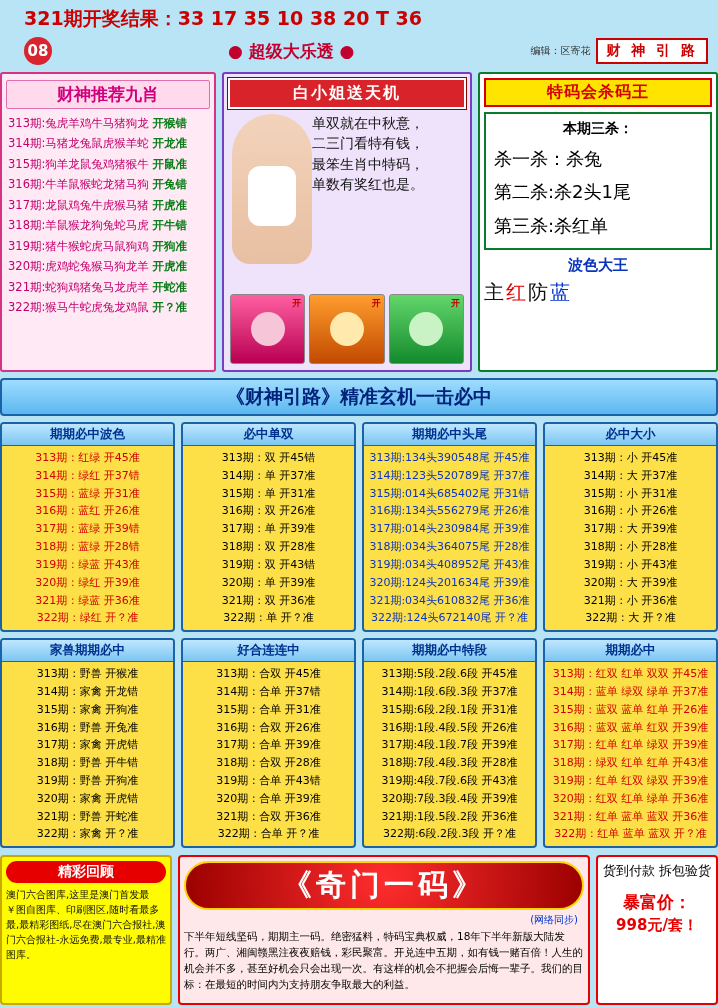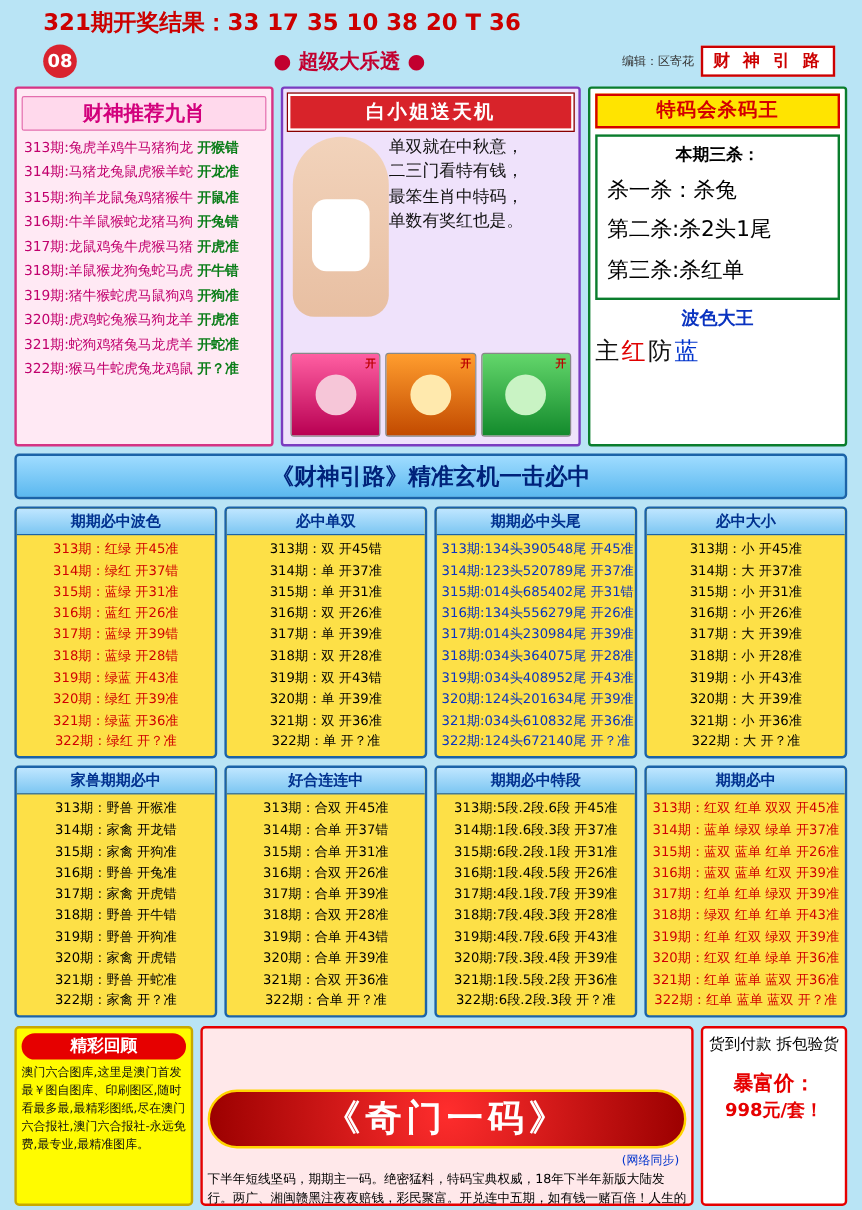--- a/index.html
+++ b/index.html
@@ -5,21 +5,21 @@
   * { box-sizing: border-box; }
   html, body { margin:0; padding:0; }
   body {
     width:718px; height:1008px;
     background:#b9e4f5;
     font-family:"DejaVu Sans","Liberation Sans",sans-serif;
     font-size:11px;
     color:#000;
     overflow:hidden;
   }
-  .page { position:relative; width:718px; height:1008px; padding:6px 12px; }
+  .page { position:relative; width:718px; height:1008px; padding:6px 0; }
 
   
   .headline { font-size:19px; font-weight:bold; color:#cc0000; letter-spacing:0px; padding-left:24px; }
   .hdr2 { display:flex; align-items:center; margin-top:2px; height:34px; position:relative; }
   .ball {
     width:28px;height:28px;border-radius:50%;
     background:#d9232e;color:#fff;font-weight:bold;font-size:15px;
     display:flex;align-items:center;justify-content:center;
     margin-left:24px;
   }
@@ -88,31 +88,31 @@
     background:linear-gradient(#bfe6ff,#7cc6f2); text-align:center; font-weight:bold;
     font-size:12.5px; color:#00318f; padding:2px 0; border-bottom:1px solid #1b63a8;
   }
   .box .bd { padding:3px 4px; }
   .box .row { font-size:11px; line-height:1.62; white-space:nowrap; text-align:center; }
   .rd { color:#d00000; }
   .bl { color:#0a33c0; }
 
   
   .bottom { display:flex; gap:6px; margin-top:7px; height:150px; }
-  .bl-left { width:149px; border:2px solid #c9a900; background:#fffb00; border-radius:4px; padding:4px; }
+  .bl-left { width:172px; border:2px solid #c9a900; background:#fffb00; border-radius:4px; padding:4px; }
   .bl-left .cap {
     background:#e60000; color:#fff; font-weight:bold; font-size:14px; text-align:center;
     border-radius:14px; padding:2px 0; margin-bottom:4px;
   }
   .bl-left p { margin:0; font-size:10px; line-height:1.5; color:#111; }
   .bl-mid { flex:1; border:2px solid #e60000; background:#ffe8ea; border-radius:4px; padding:4px; position:relative;}
   .qm {
     background:radial-gradient(circle at 50% 35%,#ff2d2d,#9b0000);
     border:2px solid #ffd400; border-radius:40px; text-align:center;
-    color:#fff; font-weight:bold; font-size:30px; letter-spacing:4px; padding:2px 0;margin-top:47px;
+    color:#fff; font-weight:bold; font-size:30px; letter-spacing:4px; padding:2px 0;
   }
   .netsync { text-align:right; font-size:10px; color:#0033cc; margin:3px 6px 2px 0; }
   .bl-mid p { margin:0; font-size:10.5px; line-height:1.5; }
   .bl-right { width:122px; border:2px solid #e60000; background:#fff; border-radius:4px; padding:4px; text-align:center; }
   .bl-right .t1 { font-weight:normal; font-size:13px; line-height:1.5; }
   .bl-right .t2 { color:#e60000; font-weight:bold; font-size:17px; margin-top:10px; }
   .bl-right .t3 { color:#e60000; font-weight:bold; font-size:15px; margin-top:2px; }
 </style>
 </head>
 <body>

